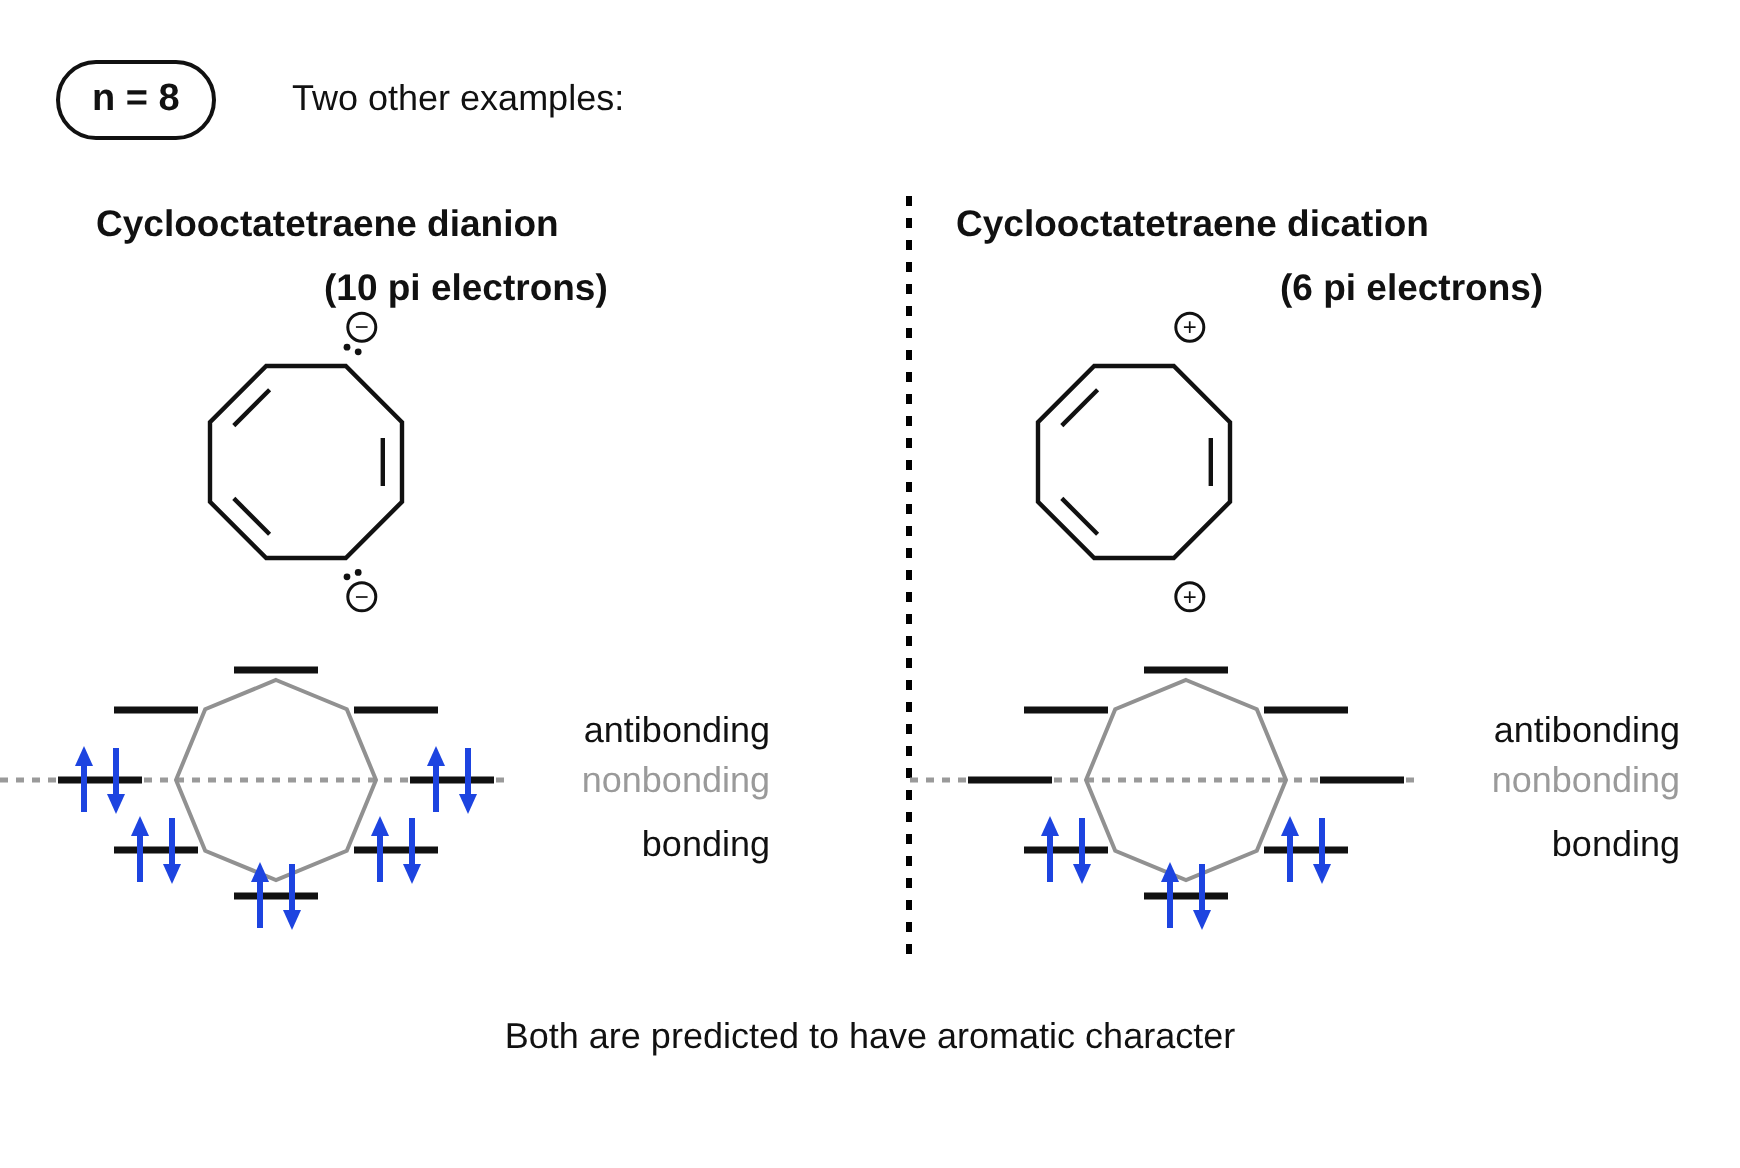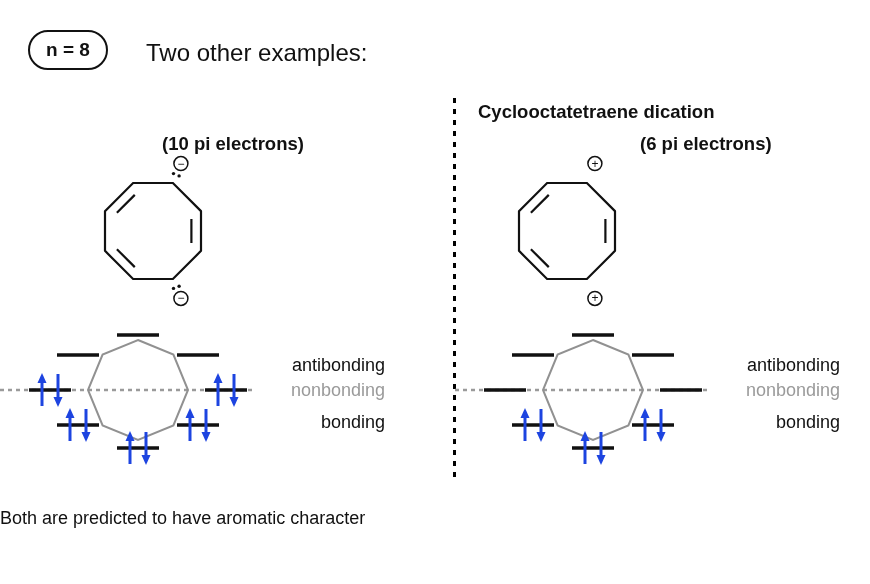--- a/index.html
+++ b/index.html
@@ -1,36 +1,36 @@
 <!DOCTYPE html>
 <html><head>
 <meta charset="utf-8">
 <style>
   html,body{margin:0;padding:0;background:#fff;}
   .page{position:relative;width:870px;height:584px;background:#fff;overflow:hidden;
         font-family:"Liberation Sans", sans-serif;color:#111;}
   .abs{position:absolute;}
   .badge{left:28px;top:30px;padding:7px 16px;border:2.5px solid #111;border-radius:20px;
          font-weight:bold;font-size:19px;}
-  .intro{left:146px;top:39px;font-size:24px;}
+  .intro{left:146px;top:39px;font-size:18px;}
   .title{font-size:18.5px;font-weight:bold;}
   .left-title{left:48px;top:101px;}
   .left-subtitle{left:162px;top:133px;text-align:center;}
   .right-title{left:478px;top:101px;text-align:right;}
   .right-subtitle{left:640px;top:133px;}
   .subtitle{font-size:18.5px;font-weight:bold;}
   .molecule{width:170px;height:170px;}
   .left-molecule{left:68px;top:146px;}
   .right-molecule{left:482px;top:146px;}
   .mo{width:400px;height:185px;}
   .left-mo{left:0px;top:315px;}
   .right-mo{left:455px;top:315px;}
   .divider{left:453px;top:98px;width:2.5px;height:385px;
            background:repeating-linear-gradient(to bottom,#000 0 5px,transparent 5px 11px);}
-  .footer{left:0;right:0;top:508px;font-size:18px;}
+  .footer{left:0;right:0;top:508px;text-align:center;font-size:18px;}
   
   .ring{fill:none;stroke:#111;stroke-width:2.2;}
   .dbond{stroke:#111;stroke-width:2.2;}
   .charge-circle{fill:#fff;stroke:#111;stroke-width:1.5;}
   .charge-sign{font-size:12px;fill:#111;text-anchor:middle;}
   .lp-dot{fill:#111;}
   
   .nb-line{stroke:#9a9a9a;stroke-width:2.5;stroke-dasharray:4 4;fill:none;}
   .frost{fill:none;stroke:#919191;stroke-width:2;}
   .tick{stroke:#111;stroke-width:3.5;}
@@ -43,20 +43,21 @@
 
 <div class="page">
 
   <div class="abs badge">
     <span>n = 8</span>
   </div>
   <div class="abs intro">Two other examples:</div>
 
   <div class="abs divider"></div>
 
+  <div class="abs title left-title">Cyclooctatetraene dianion</div>
   <div class="abs subtitle left-subtitle">(10 pi electrons)</div>
 
   <svg class="abs molecule left-molecule" viewBox="0 0 170 170">
     <polygon class="ring" points="133,65.1 104.9,37 65.1,37 37,65.1 37,104.9 65.1,133 104.9,133 133,104.9"></polygon>
     <line class="dbond" x1="66.8" y1="48.9" x2="48.9" y2="66.8"></line>
     <line class="dbond" x1="48.9" y1="103.2" x2="66.8" y2="121.1"></line>
     <line class="dbond" x1="123.4" y1="97" x2="123.4" y2="73"></line>
 
     <circle class="lp-dot" cx="111.1" cy="29.9" r="1.7"></circle>
     <circle class="lp-dot" cx="105.5" cy="27.6" r="1.7"></circle>

